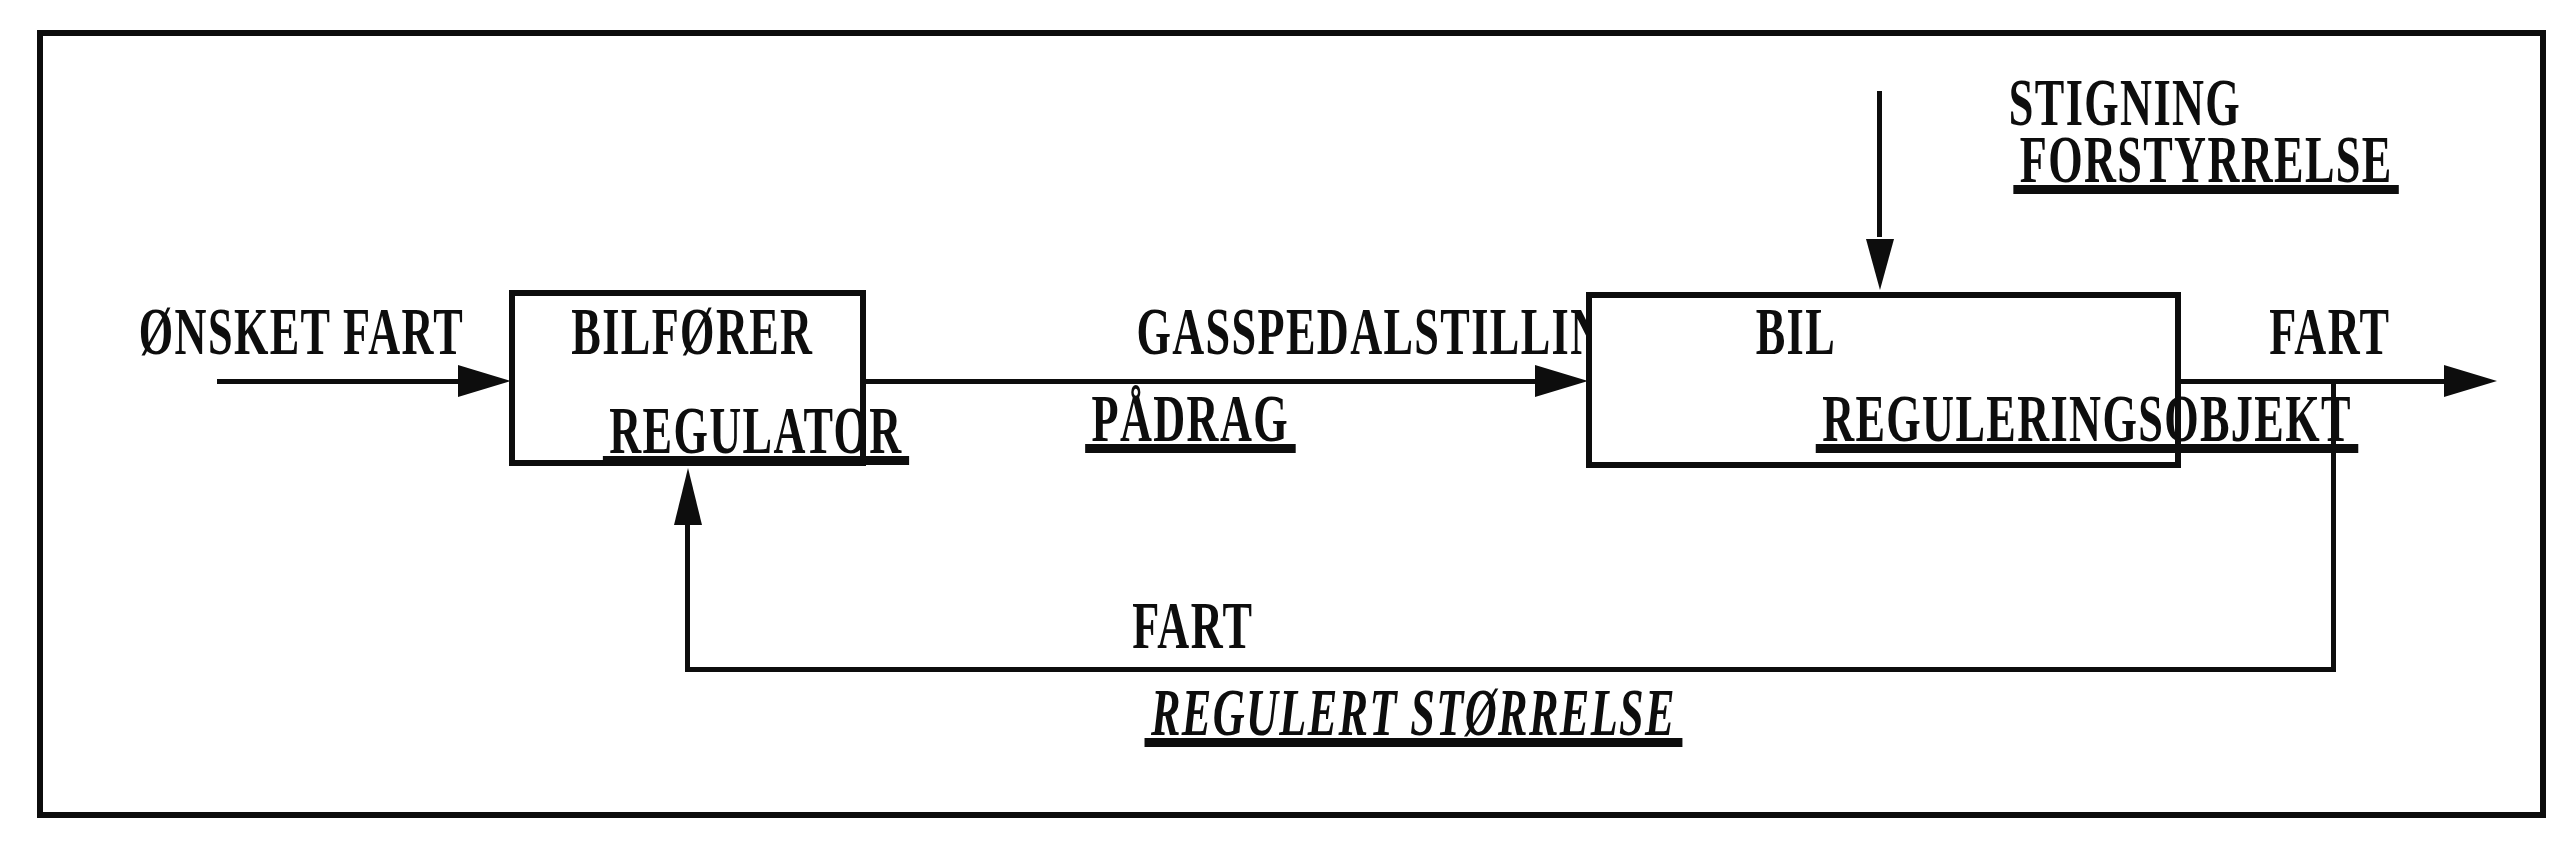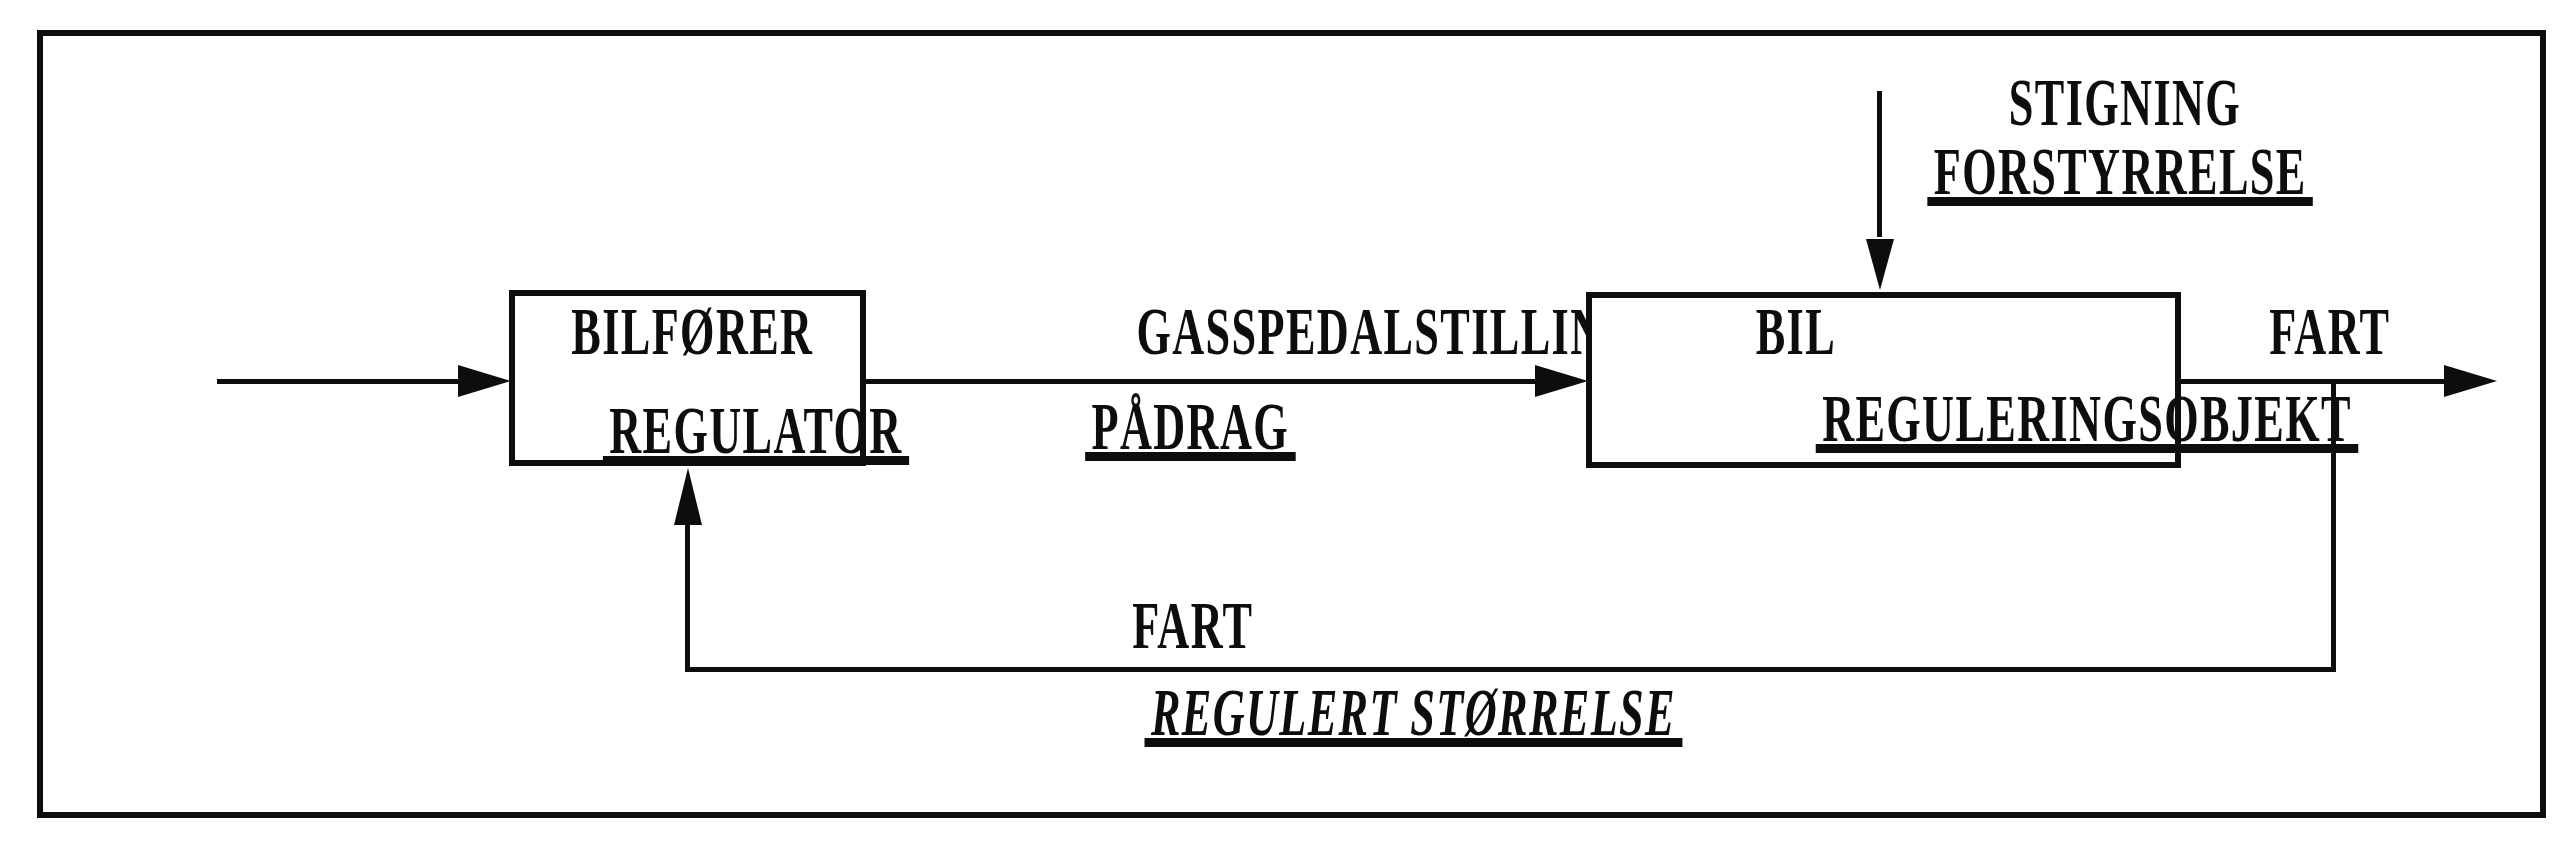--- a/index.html
+++ b/index.html
@@ -82,45 +82,48 @@
     border-top: 0;
   }
 </style>
 </head>
 <body>
 
 <div class="stage">
 
   <div class="frame"></div>
 
+  <div class="txt" style="left:55px; top:298px; width:415px;">
+    <span>ØNSKET FART</span>
+  </div>
 
   <div class="hline" style="left:217px; top:379px; width:243px;"></div>
   <div class="ah right" style="left:458px; top:365px;"></div>
 
   <div class="block controller"></div>
   <div class="txt" style="left:509px; top:298px; width:359px;">
     <span>BILFØRER</span>
   </div>
   <div class="txt u" style="left:524px; top:397px; width:359px;font-family:Liberation Serif, serif;">
     <span>REGULATOR</span>
   </div>
 
   <div class="hline" style="left:866px; top:379px; width:670px;"></div>
   <div class="ah right" style="left:1535px; top:365px;"></div>
   <div class="txt" style="left:1007px; top:298px; width:415px;">
     <span>GASSPEDALSTILLING</span>
   </div>
-  <div class="txt u" style="left:983px; top:393px; width:415px;">
+  <div class="txt u" style="left:983px; top:385px; width:415px;">
     <span>PÅDRAG</span>
   </div>
 
   <div class="txt" style="left:1917px; top:69px; width:415px;">
     <span>STIGNING</span>
   </div>
-  <div class="txt u" style="left:1828px; top:126px; width:415px;margin-top:12px;">
+  <div class="txt u" style="left:1914px; top:126px; width:415px;">
     <span>FORSTYRRELSE</span>
   </div>
   <div class="vline" style="left:1877px; top:91px; height:146px;"></div>
   <div class="ah down" style="left:1866px; top:239px;"></div>
 
   <div class="block plant"></div>
   <div class="txt" style="left:1588px; top:298px; width:415px;">
     <span>BIL</span>
   </div>
   <div class="txt u" style="left:1676px; top:385px; width:415px;text-align:right;">

